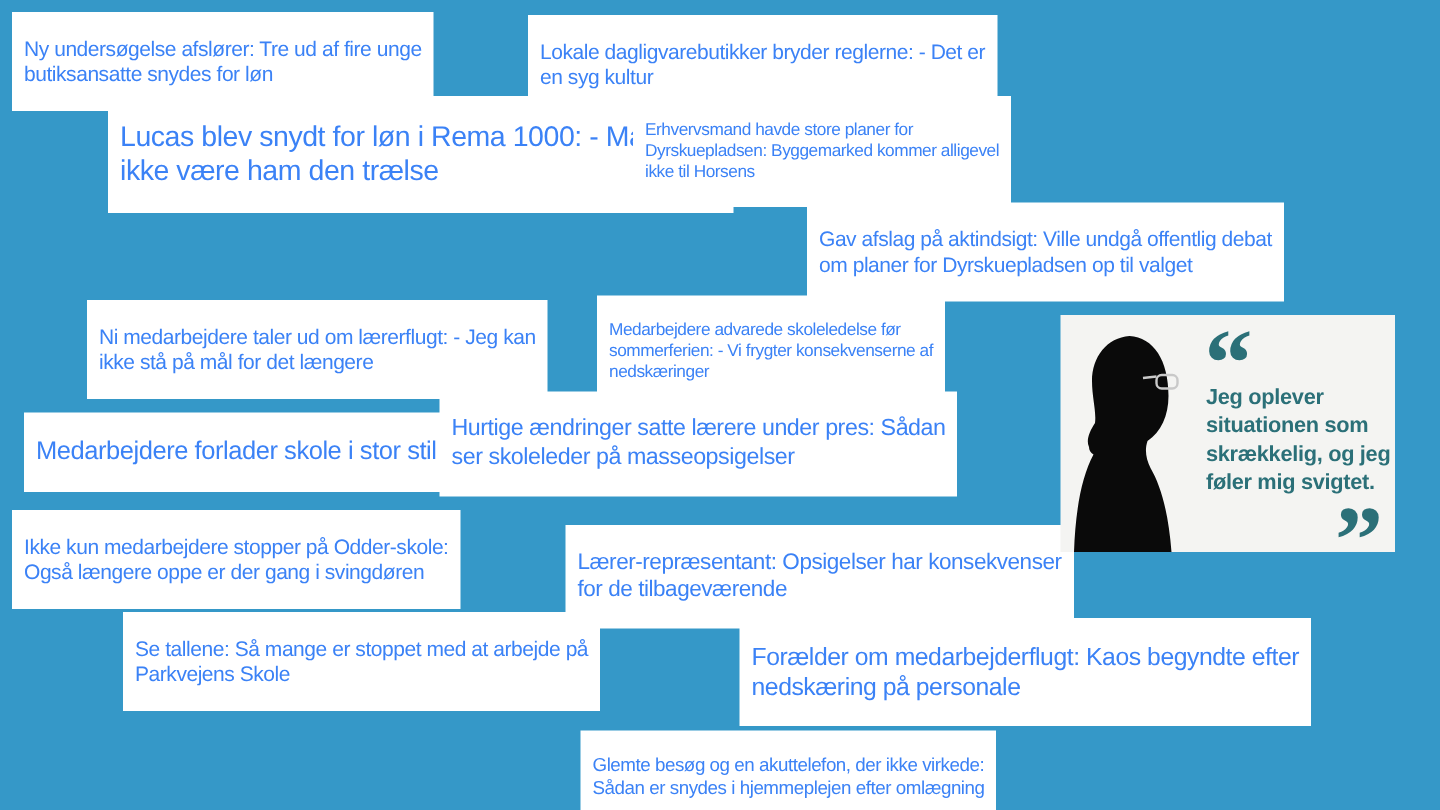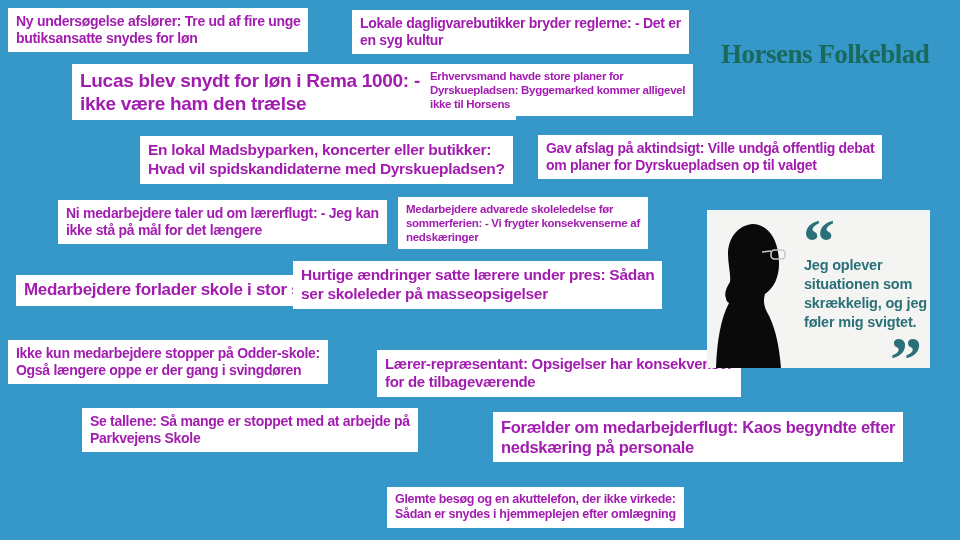--- a/index.html
+++ b/index.html
@@ -6,25 +6,25 @@
   .canvas{
     position:relative;
     width:960px;height:540px;
     background:#3598C8;
     overflow:hidden;
     font-family:"Liberation Sans", sans-serif;
   }
   .headline{
     position:absolute;
     background:#ffffff;
-    color:#a21caf;
-    font-weight:700;
+    color:#3b82f6;
+    font-weight:400;
     letter-spacing:-0.3px;
     line-height:1.22;
-    padding:5px 8px;
+    padding:16px 8px;
     white-space:pre-line;
     width:max-content;
   }
   .h0{left:8px;   top:8px;   font-size:14px;}
   .h1{left:352px; top:10px;  font-size:14px;}
   .h2{left:72px;  top:64px;  font-size:19px;}
   .h3{left:422px; top:64px;  font-size:11.5px;}
   .h4{left:140px; top:136px; font-size:15.5px;}
   .h5{left:538px; top:135px; font-size:14px;}
   .h6{left:14px;  top:200px; font-size:14px;margin-left:44px;}
@@ -89,22 +89,20 @@
 
   <div class="headline h0">Ny undersøgelse afslører: Tre ud af fire unge
 butiksansatte snydes for løn</div>
   <div class="headline h1">Lokale dagligvarebutikker bryder reglerne: - Det er
 en syg kultur</div>
   <div class="headline h2">Lucas blev snydt for løn i Rema 1000: - Man vil jo
 ikke være ham den trælse</div>
   <div class="headline h3">Erhvervsmand havde store planer for
 Dyrskuepladsen: Byggemarked kommer alligevel
 ikke til Horsens</div>
-  <div class="headline h4">En lokal Madsbyparken, koncerter eller butikker:
-Hvad vil spidskandidaterne med Dyrskuepladsen?</div>
   <div class="headline h5">Gav afslag på aktindsigt: Ville undgå offentlig debat
 om planer for Dyrskuepladsen op til valget</div>
   <div class="headline h6">Ni medarbejdere taler ud om lærerflugt: - Jeg kan
 ikke stå på mål for det længere</div>
   <div class="headline h7">Medarbejdere advarede skoleledelse før
 sommerferien: - Vi frygter konsekvenserne af
 nedskæringer</div>
   <div class="headline h8">Medarbejdere forlader skole i stor stil</div>
   <div class="headline h9">Hurtige ændringer satte lærere under pres: Sådan
 ser skoleleder på masseopsigelser</div>
@@ -112,21 +110,20 @@
 Også længere oppe er der gang i svingdøren</div>
   <div class="headline h11">Lærer-repræsentant: Opsigelser har konsekvenser
 for de tilbageværende</div>
   <div class="headline h12">Se tallene: Så mange er stoppet med at arbejde på
 Parkvejens Skole</div>
   <div class="headline h13">Forælder om medarbejderflugt: Kaos begyndte efter
 nedskæring på personale</div>
   <div class="headline h15">Glemte besøg og en akuttelefon, der ikke virkede:
 Sådan er snydes i hjemmeplejen efter omlægning</div>
 
-  <div class="brand-logo">Horsens Folkeblad</div>
 
   <div class="quote-card">
     <svg class="silhouette" viewBox="0 0 95 150" xmlns="http://www.w3.org/2000/svg" aria-hidden="true">
       <path fill="#0a0a0a" d="M42,6 C27,7 17,20 17,36 C17,47 20,56 19,64 C15,70 13,76 15,80 C15,82 16,84 18,85 C10,100 6,122 5,150 L70,150 C68,124 63,106 56,94 C53,88 52,82 54,76 C63,70 68,59 68,46 C68,22 58,7 42,6 Z"></path>
       <rect x="60" y="32" width="14" height="9" rx="3.5" fill="none" stroke="#c9c9c9" stroke-width="1.6"></rect>
       <line x1="51" y1="34" x2="60" y2="33" stroke="#c9c9c9" stroke-width="1.6"></line>
     </svg>
     <div class="quote-mark quote-open">“</div>
     <div class="quote-text">Jeg oplever
 situationen som

